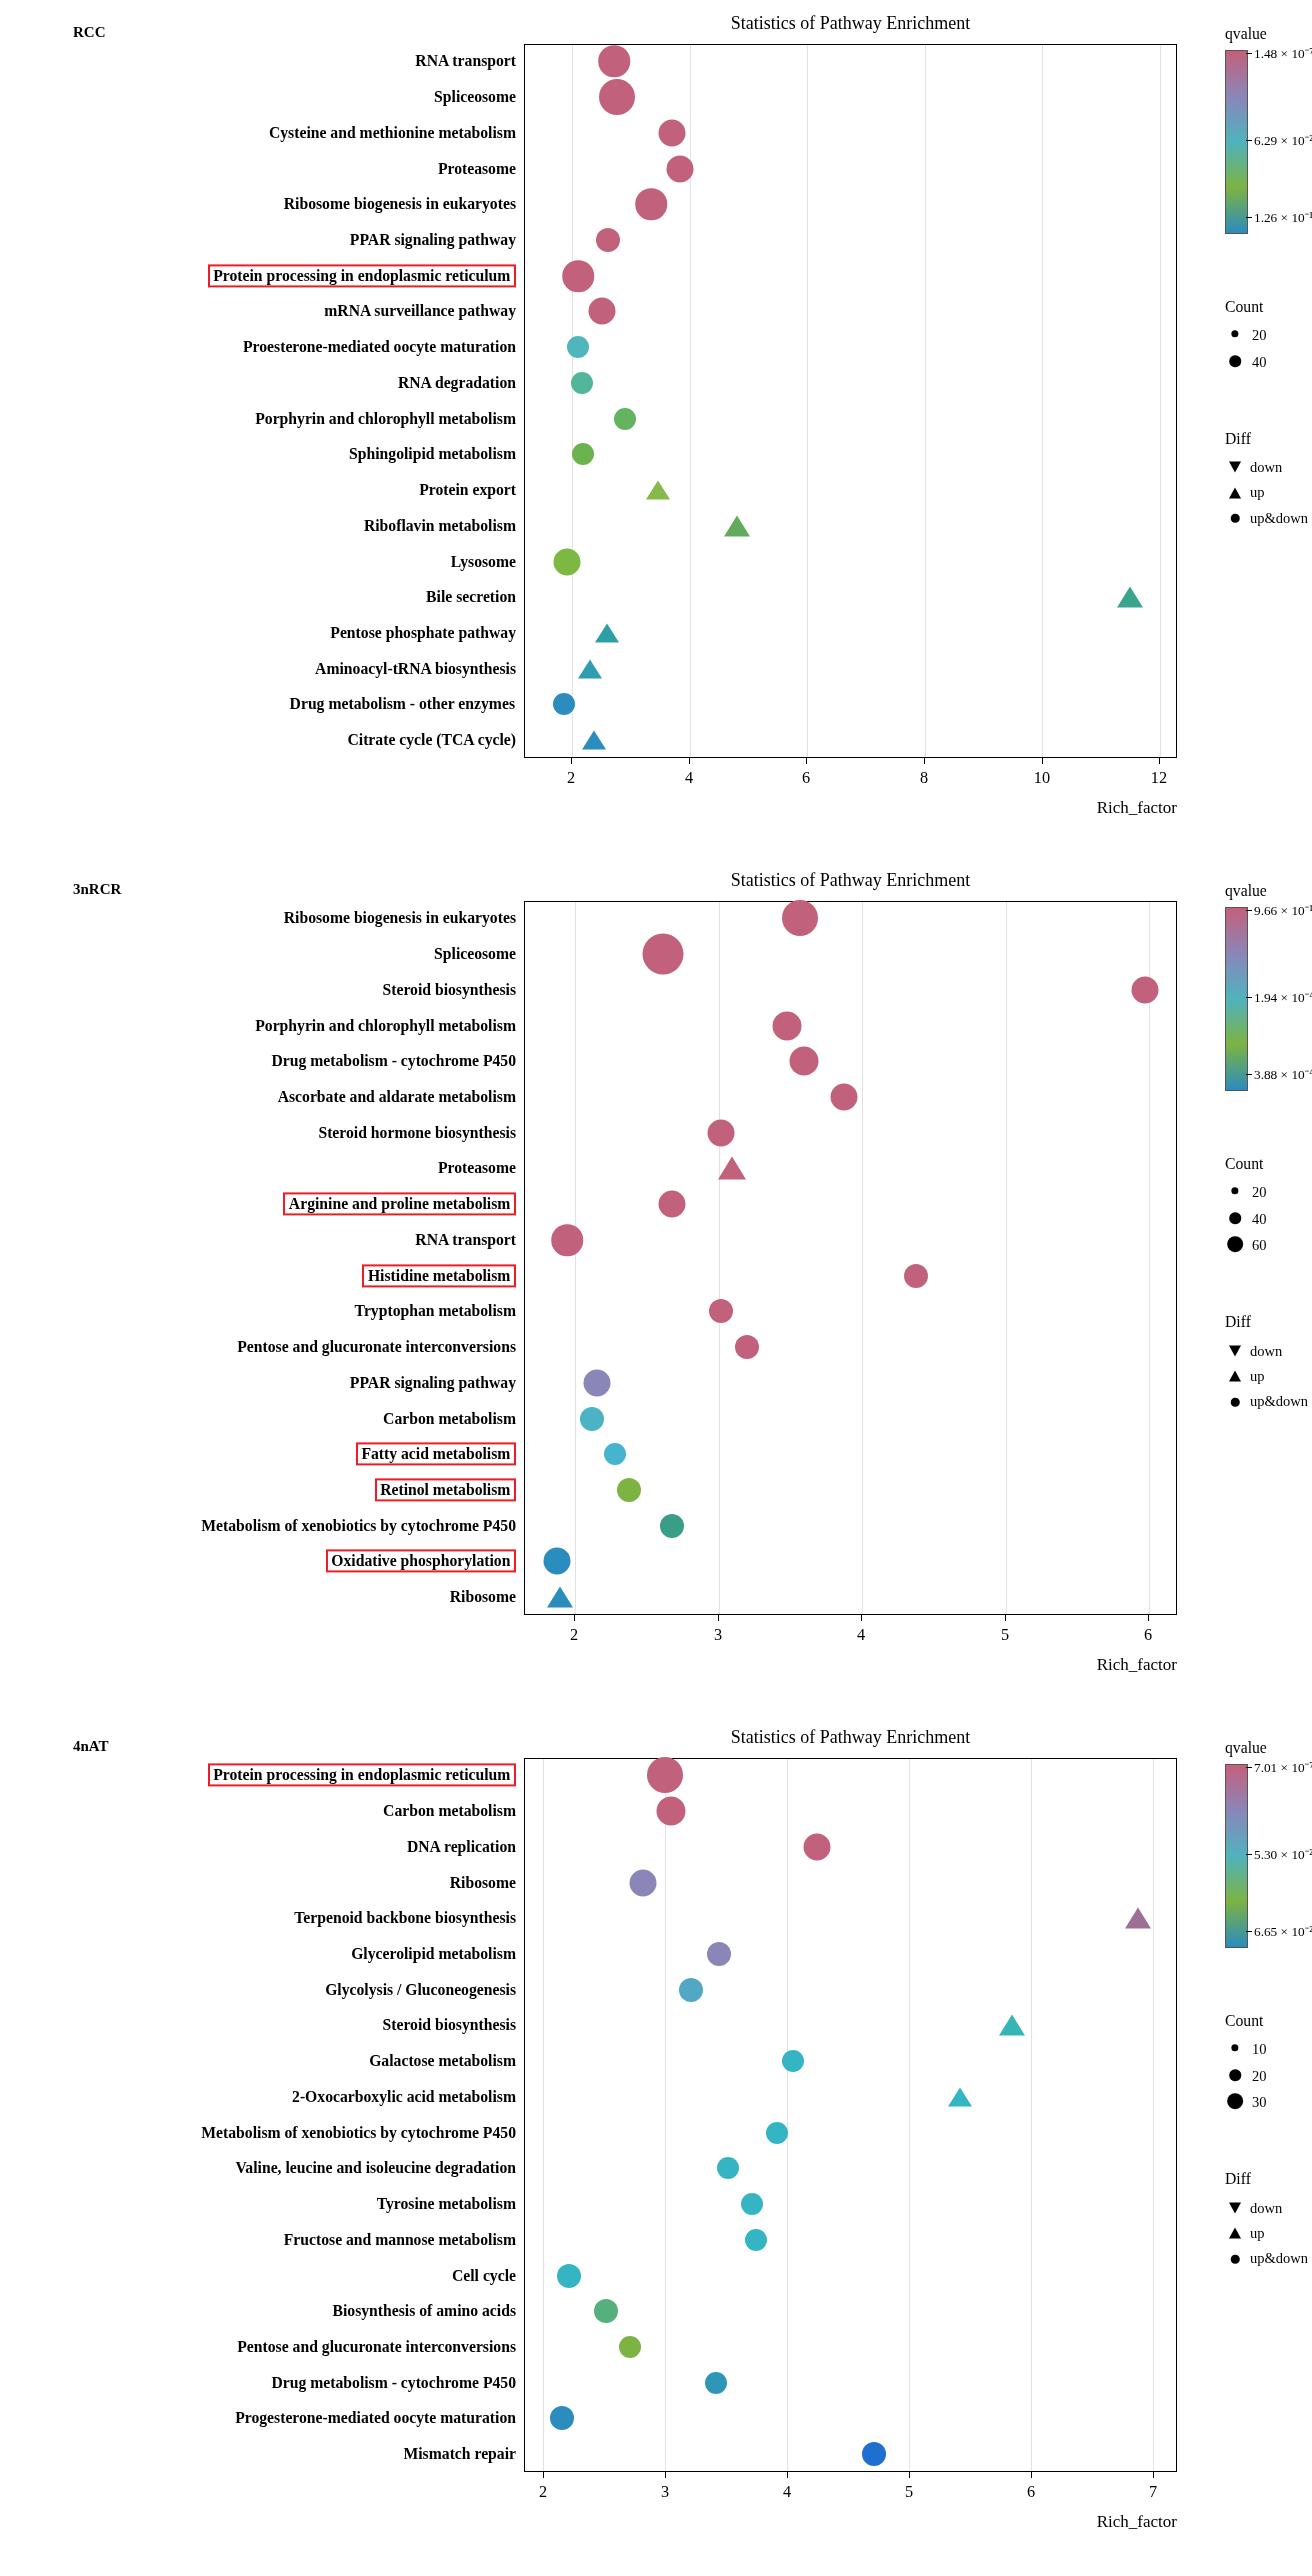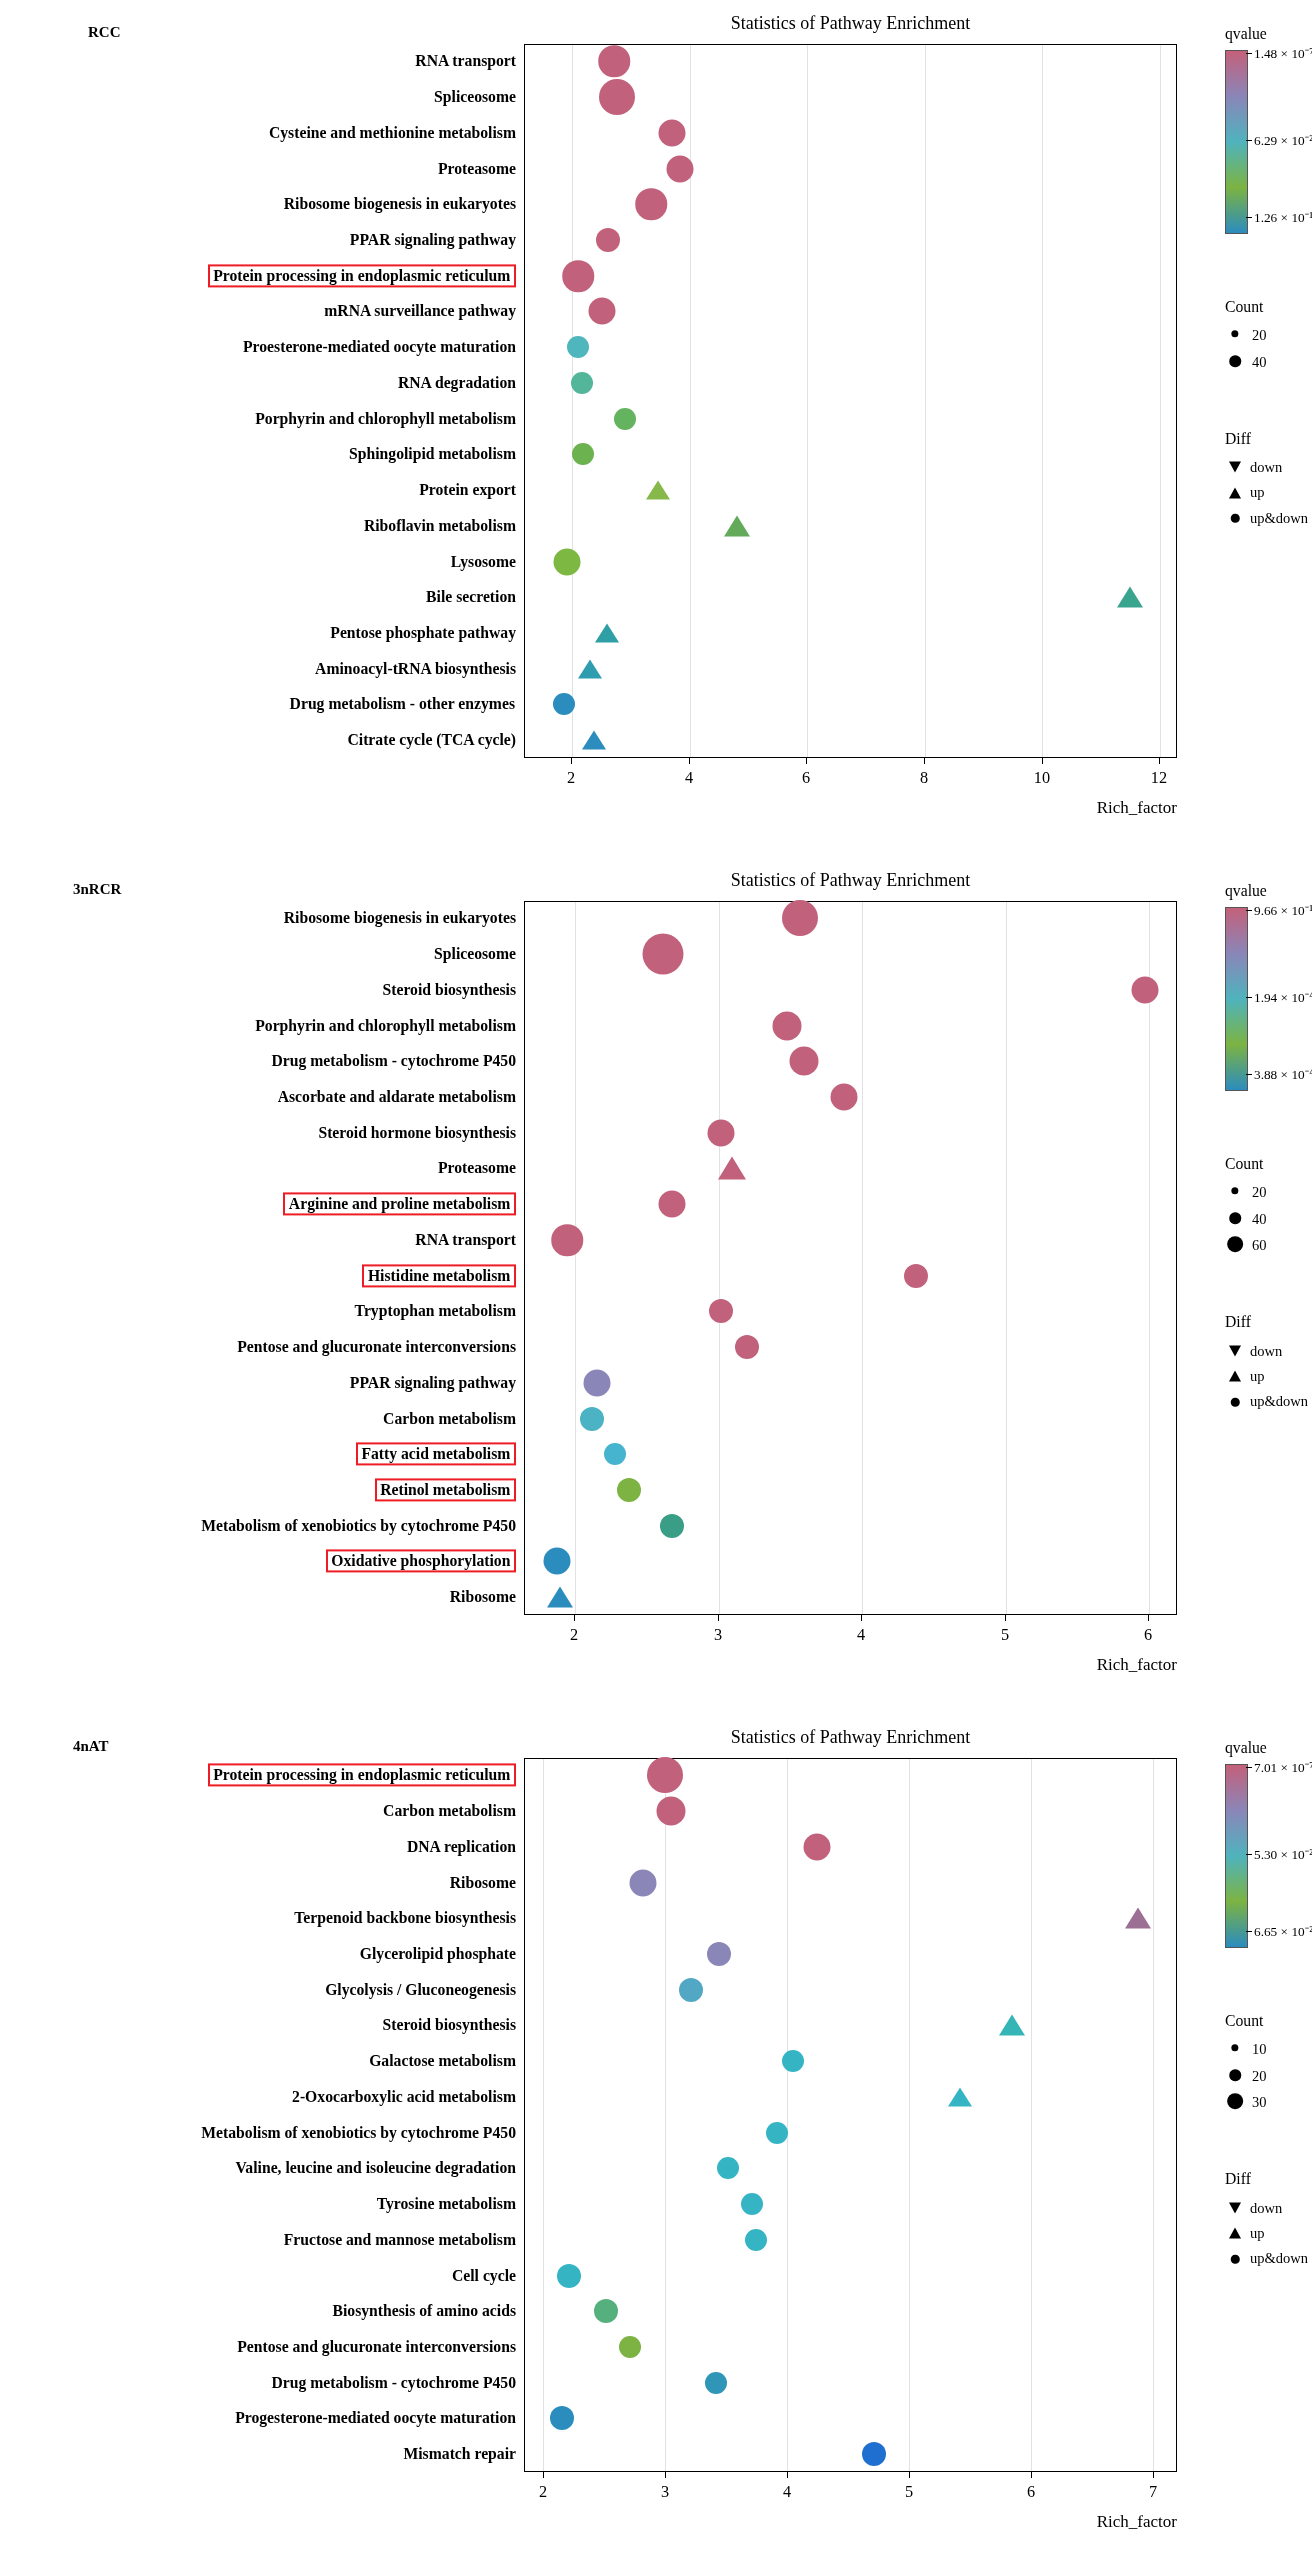--- a/index.html
+++ b/index.html
@@ -24,21 +24,21 @@
   .lg-item{position:absolute;font-size:14.5px;font-family:"Liberation Serif",serif;white-space:nowrap;}
   .lg-dot{position:absolute;background:#000;border-radius:50%;transform:translate(-50%,-50%);}
   .lg-tri-up{position:absolute;width:0;height:0;border-left:6.7px solid transparent;border-right:6.7px solid transparent;border-bottom:11px solid #000;transform:translate(-50%,-50%);}
   .lg-tri-down{position:absolute;width:0;height:0;border-left:6.7px solid transparent;border-right:6.7px solid transparent;border-top:11px solid #000;transform:translate(-50%,-50%);}
 </style>
 </head>
 <body>
 
 <div id="root">
     <div class="panel" style="height:857px;">
-      <div class="panel-label" style="left:73px;top:24px;margin-left:15px;">RCC</div>
+      <div class="panel-label" style="left:73px;top:24px;">RCC</div>
       <div class="chart-title" style="left:524px;top:13.3px;width:653px;">Statistics of Pathway Enrichment</div>
       <div class="plotbox" style="left:524px;top:44px;width:653px;height:714px;">
         <div class="gridv" style="left:47px;"></div>
         <div class="gridv" style="left:165px;"></div>
         <div class="gridv" style="left:282px;"></div>
         <div class="gridv" style="left:400px;"></div>
         <div class="gridv" style="left:517px;"></div>
         <div class="gridv" style="left:635px;"></div>
       </div>
       <div class="tickmark" style="left:571px;top:758px;"></div>
@@ -226,21 +226,21 @@
       <div class="ylabel boxed" style="right:797px;top:61px;">Protein processing in endoplasmic reticulum</div>
       <div class="pt circle" style="left:665px;top:61px;width:36px;height:36px;background:#c1617c;"></div>
       <div class="ylabel" style="right:797px;top:97px;">Carbon metabolism</div>
       <div class="pt circle" style="left:671px;top:97px;width:29px;height:29px;background:#c1617c;"></div>
       <div class="ylabel" style="right:797px;top:133px;">DNA replication</div>
       <div class="pt circle" style="left:817px;top:133px;width:27px;height:27px;background:#c1617c;"></div>
       <div class="ylabel" style="right:797px;top:169px;">Ribosome</div>
       <div class="pt circle" style="left:643px;top:169px;width:27px;height:27px;background:#8a86b8;"></div>
       <div class="ylabel" style="right:797px;top:204px;">Terpenoid backbone biosynthesis</div>
       <div class="tri-up" style="left:1138px;top:204px;border-left:13.3px solid transparent;border-right:13.3px solid transparent;border-bottom:21px solid #9c6f94;"></div>
-      <div class="ylabel" style="right:797px;top:240px;">Glycerolipid phosphate</div>
+      <div class="ylabel" style="right:797px;top:240px;">Glycerolipid metabolism</div>
       <div class="pt circle" style="left:719px;top:240px;width:24px;height:24px;background:#8a86b8;"></div>
       <div class="ylabel" style="right:797px;top:276px;">Glycolysis / Gluconeogenesis</div>
       <div class="pt circle" style="left:691px;top:276px;width:24px;height:24px;background:#52a8c4;"></div>
       <div class="ylabel" style="right:797px;top:311px;">Steroid biosynthesis</div>
       <div class="tri-up" style="left:1012px;top:311px;border-left:13.3px solid transparent;border-right:13.3px solid transparent;border-bottom:21px solid #35b5b5;"></div>
       <div class="ylabel" style="right:797px;top:347px;">Galactose metabolism</div>
       <div class="pt circle" style="left:793px;top:347px;width:22px;height:22px;background:#35b5c4;"></div>
       <div class="ylabel" style="right:797px;top:383px;">2-Oxocarboxylic acid metabolism</div>
       <div class="tri-up" style="left:960px;top:383px;border-left:12px solid transparent;border-right:12px solid transparent;border-bottom:19.4px solid #35b5c4;"></div>
       <div class="ylabel" style="right:797px;top:419px;">Metabolism of xenobiotics by cytochrome P450</div>

